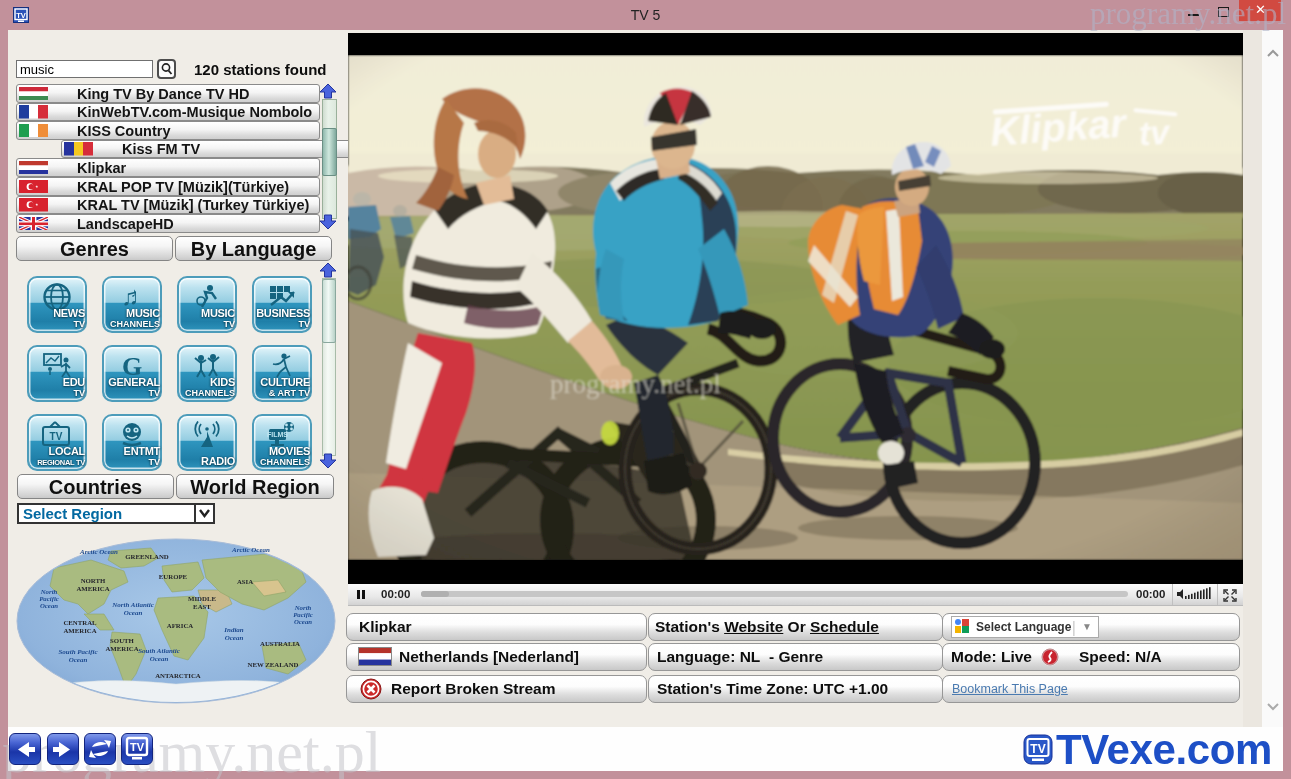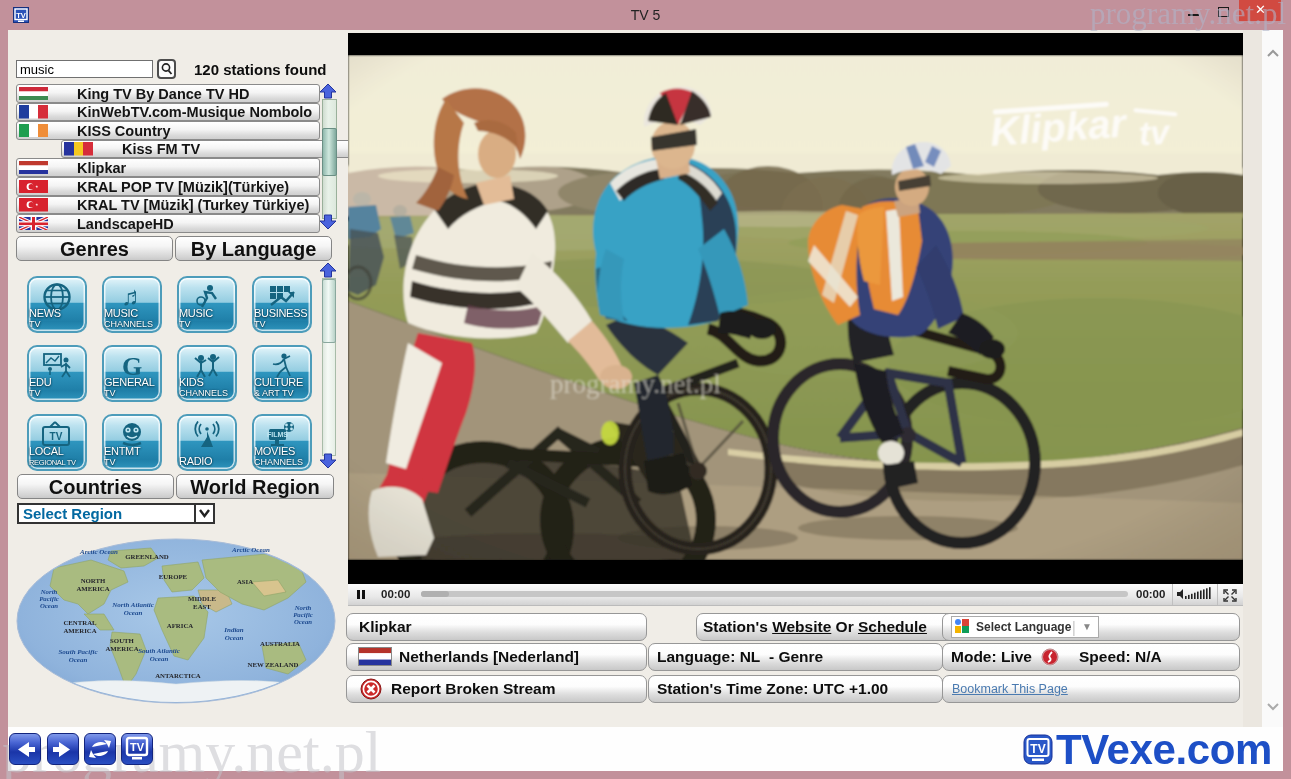--- a/index.html
+++ b/index.html
@@ -16,21 +16,21 @@
   .srow{left:16px;width:302px;height:16.5px;border:1px solid #8a8a8a;border-radius:3px;background:linear-gradient(180deg,#ffffff 0%,#f4f4f4 45%,#d9d9d9 80%,#cfcfcf 100%);}
   .srow .flag{position:absolute;left:2px;top:1px;width:29px;height:13.5px;}
   .srow .stxt{position:absolute;left:60px;top:0.5px;font-size:14.5px;font-weight:bold;color:#141414;white-space:nowrap;}
   
   .sbtrack{background:linear-gradient(90deg,#cfdccf,#e9f2e9 40%,#dce8dc);border:1px solid #9ab09a;}
   .sbthumb{background:linear-gradient(90deg,#8fb8ac,#cfe8de 45%,#7fa89c);border:1px solid #6a8f84;}
   
   .tab{height:23px;border:1px solid #858585;border-radius:5px;background:linear-gradient(180deg,#ffffff 0%,#f5f5f5 40%,#d5d5d5 85%,#c9c9c9 100%);text-align:center;font-size:20px;font-weight:bold;color:#101010;line-height:24px;}
   
   .gbtn{width:56px;height:53px;border-radius:10px;background:linear-gradient(180deg,#e4f5fa 0%,#bce2ef 18%,#94cde1 46%,#2f96bf 47%,#1f7fa8 82%,#2e94bc 100%);border:2px solid #4d9cba;box-shadow:inset 0 0 0 1.5px rgba(255,255,255,.75);}
-  .gbtn .cap{position:absolute;left:0;right:0;bottom:2px;text-align:left;font-size:9px;line-height:9.5px;font-weight:normal;color:#fff;text-shadow:0 1px 2px rgba(4,50,70,.9),0 0 2px rgba(4,50,70,.8);}
+  .gbtn .cap{position:absolute;left:0;right:0;bottom:2px;text-align:right;font-size:9px;line-height:9.5px;font-weight:bold;color:#fff;text-shadow:0 1px 2px rgba(4,50,70,.9),0 0 2px rgba(4,50,70,.8);}
   .gbtn .cap .big{font-size:11px;letter-spacing:-0.3px;}
   .gbtn svg{position:absolute;left:50%;transform:translateX(-50%);top:5px;}
   
   #selregion{left:17px;top:503px;width:194px;height:17px;border:2px solid #333;background:#fff;}
   #selregion span{position:absolute;left:4px;top:0px;font-size:15px;font-weight:bold;color:#0369a1;}
   #selarrow{position:absolute;right:0px;top:0px;width:17px;height:17px;border-left:2px solid #333;border-bottom:0;}
   
   .ibar{border:1px solid #979797;border-radius:7px;background:linear-gradient(180deg,#ffffff 0%,#fdfdfd 40%,#dedede 70%,#c8c8c8 100%);}
   .ibar .itxt{position:absolute;font-size:15.5px;font-weight:bold;color:#0d0d0d;white-space:nowrap;}
   .navbtn{width:30px;height:30px;border-radius:6px;z-index:10;border:1px solid #12247e;background:linear-gradient(180deg,#8099ea 0%,#4a66d4 28%,#1a35a8 60%,#2a4fc2 100%);}
@@ -608,21 +608,21 @@
   <div class="abs" style="left:875px;top:4px;"><svg width="14" height="13">
         <path d="M1 5 L1 1 L5 1 M9 1 L13 1 L13 5 M13 9 L13 12 L9 12 M5 12 L1 12 L1 9" fill="none" stroke="#333" stroke-width="1.4"></path>
         <path d="M2 2 L5.5 5.5 M12 2 L8.5 5.5 M12 11 L8.5 7.5 M2 11 L5.5 7.5" stroke="#333" stroke-width="1.4"></path>
       </svg></div>
 </div>
 
 <div id="infogrid">
     <div class="abs ibar" style="left:346px;top:613px;width:299px;height:26px;">
       <span class="itxt" style="left:12px;top:4px;">Klipkar</span>
     </div>
-    <div class="abs ibar" style="left:648px;top:613px;width:293px;height:26px;margin-left:48px;">
+    <div class="abs ibar" style="left:648px;top:613px;width:293px;height:26px;">
       <span class="itxt" style="left:6px;top:4px;">Station's <u>Website</u> Or <u>Schedule</u></span>
     </div>
     <div class="abs ibar" style="left:942px;top:613px;width:296px;height:26px;">
       <div class="abs" style="left:8px;top:2px;width:146px;height:20px;background:#fff;border:1px solid #aaa;">
         <svg width="16" height="16" style="position:absolute;left:2px;top:1px;">
           <rect x="1" y="8" width="6" height="7" fill="#f4b400"></rect>
           <rect x="8" y="1" width="7" height="7" fill="#db4437"></rect>
           <rect x="8" y="8" width="7" height="7" fill="#0f9d58"></rect>
           <circle cx="4" cy="4" r="3" fill="#4285f4"></circle>
         </svg>

